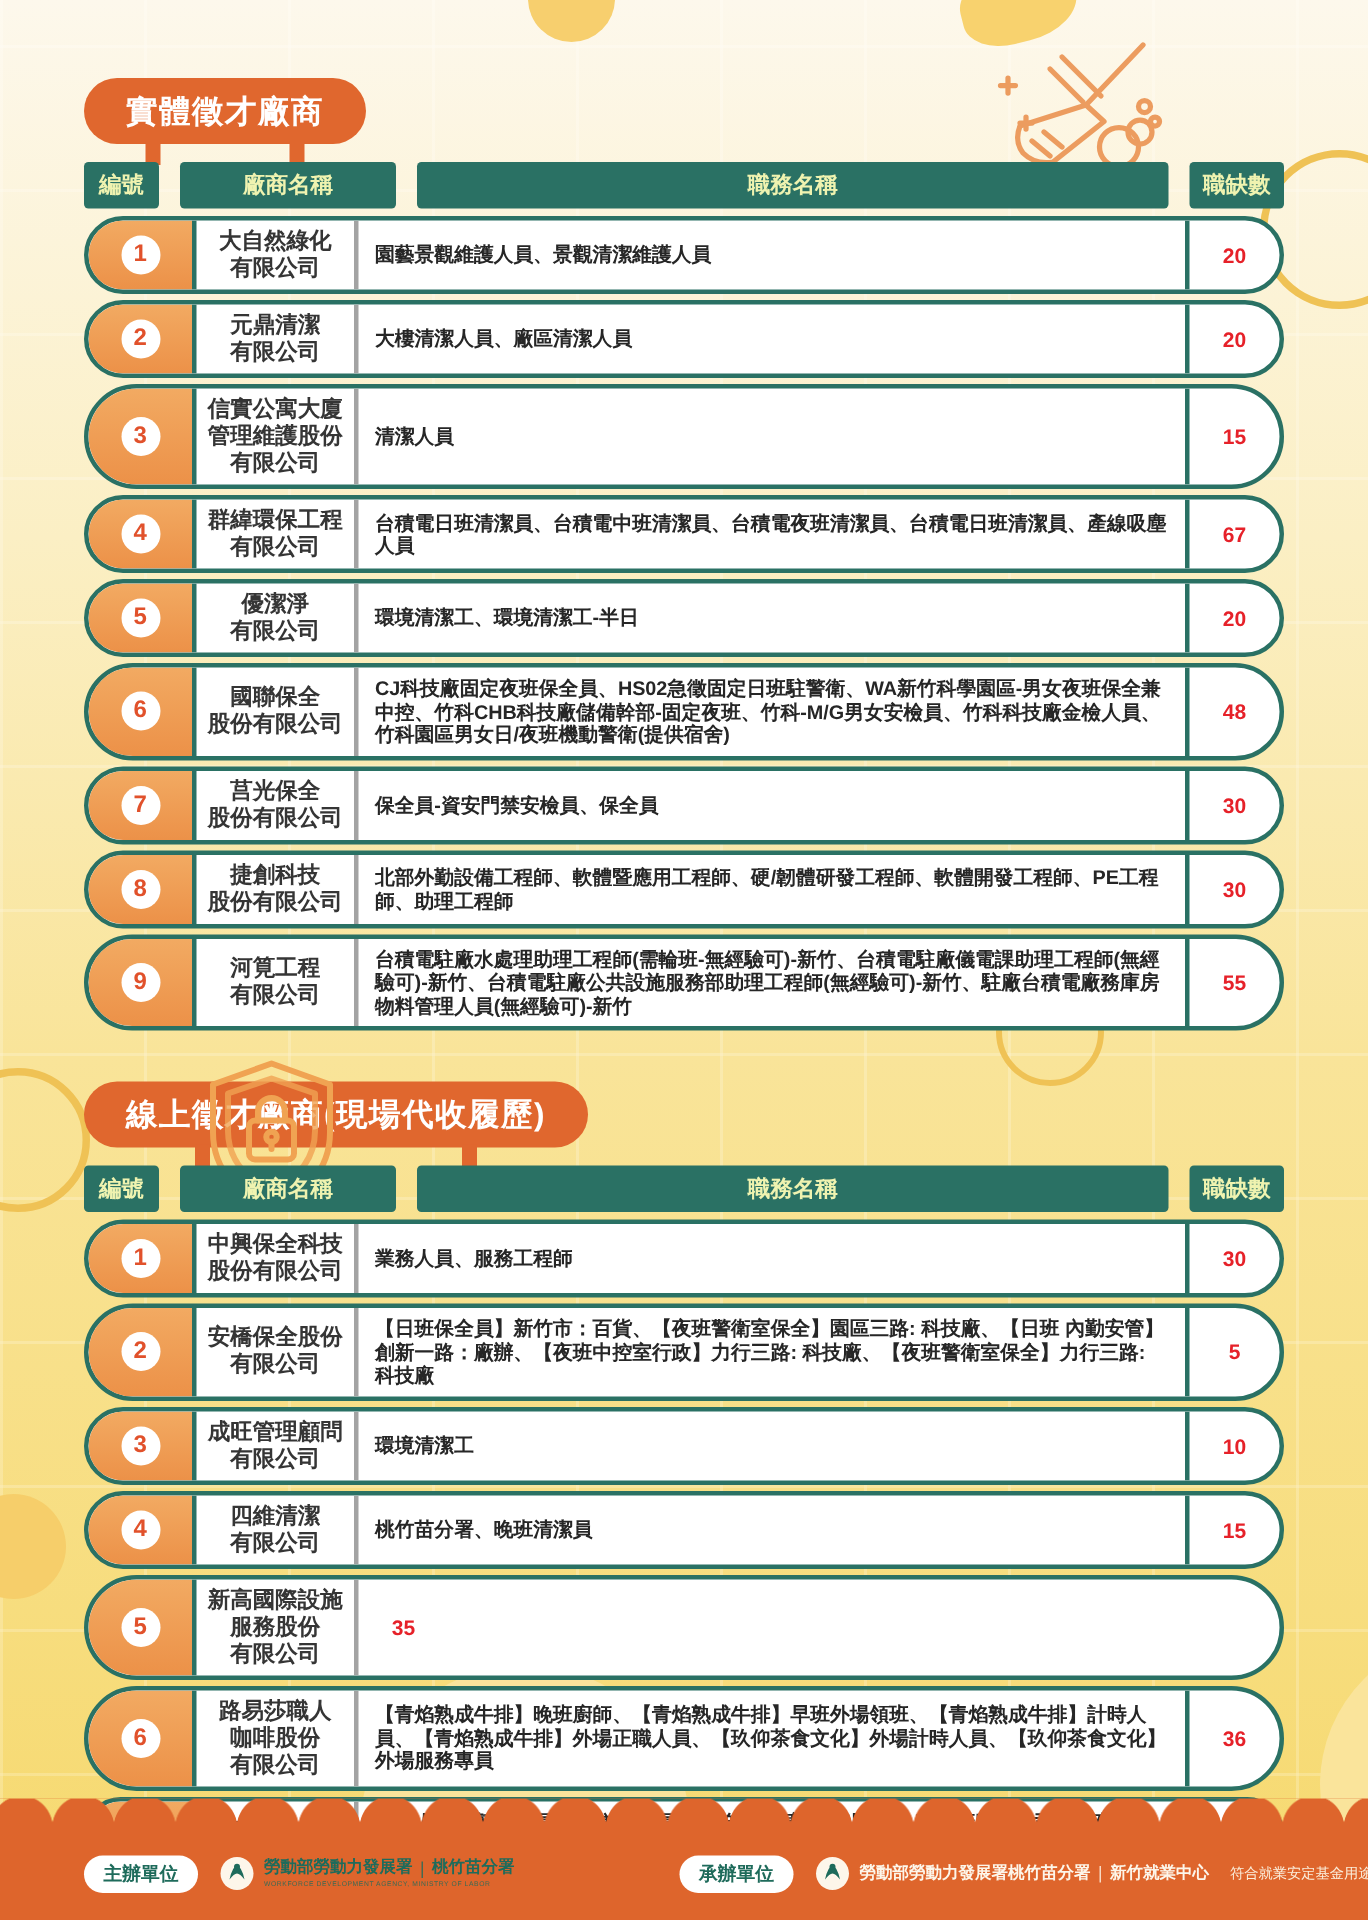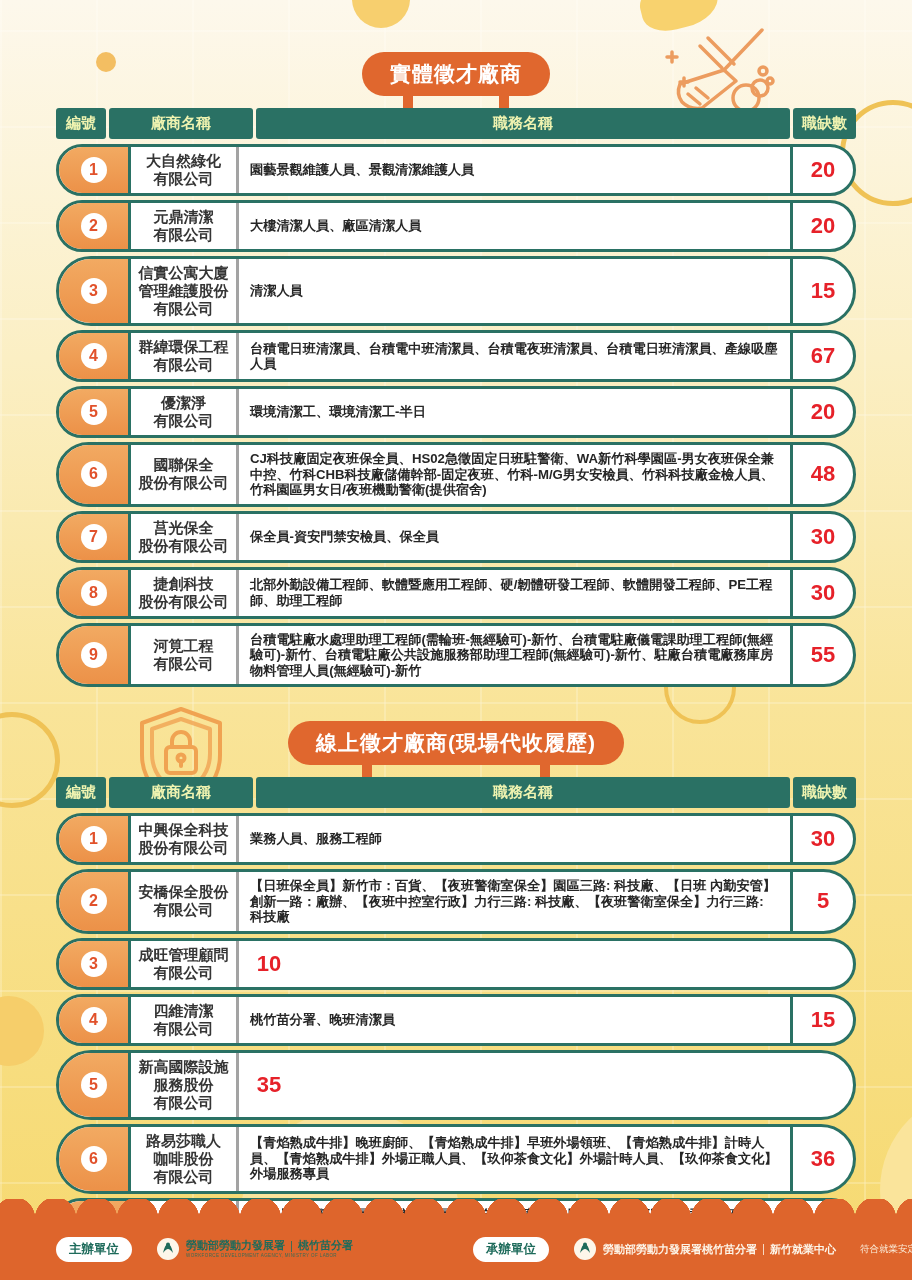--- a/index.html
+++ b/index.html
@@ -10,54 +10,54 @@
   .page::before{content:"";position:absolute;inset:0;z-index:0;pointer-events:none;
     background-image:
       repeating-linear-gradient(0deg, rgba(255,255,255,.38) 0 2px, transparent 2px 96px),
       repeating-linear-gradient(90deg, rgba(255,255,255,.38) 0 2px, transparent 2px 96px);
     opacity:.55;}
   .deco{position:absolute;z-index:0;pointer-events:none;}
   .dot{border-radius:50%;background:#F7CF6E;}
   .ring{border-radius:50%;border:5px solid #EFC255;background:transparent;}
   .content{position:relative;z-index:2;padding:0 56px;}
   
-  .title-wrap{display:flex;justify-content:center;position:relative;}
+  .title-wrap{display:flex;justify-content:flex-start;position:relative;}
   .title-pill{position:relative;background:#E0672E;color:#fff;font-weight:bold;
     font-size:21px;letter-spacing:1px;padding:8px 28px;border-radius:999px;text-align:center;}
   .leg{position:absolute;top:100%;width:10px;height:16px;background:#E0672E;margin-top:-2px;}
   .leg-l{left:22%;} .leg-r{right:22%;}
   
-  .thead{display:flex;gap:3px;margin-top:12px;position:relative;z-index:2;}
+  .thead{display:flex;gap:14px;margin-top:12px;position:relative;z-index:2;}
   .thead .hc{background:#2A7164;color:#EFF3B0;font-weight:bold;font-size:15px;
     height:31px;display:flex;align-items:center;justify-content:center;border-radius:3px;}
   .h-no{width:50px;} .h-company{width:144px;} .h-job{flex:1;} .h-count{width:63px;}
   
   .rows{margin-top:5px;position:relative;z-index:2;}
   .row{display:flex;align-items:stretch;background:#fff;border:3px solid #2A7164;
     border-radius:999px;overflow:hidden;margin-bottom:4px;min-height:38px;}
   .cell{display:flex;align-items:center;}
   .num{width:69px;min-width:69px;justify-content:center;
     background:linear-gradient(180deg,#F2AA62 0%,#EC9148 100%);border-right:3px solid #2A7164;}
   .numc{width:26px;height:26px;border-radius:50%;background:#fff;color:#E1512B;
     font-weight:bold;font-size:16px;display:flex;align-items:center;justify-content:center;}
   .name{width:101px;min-width:101px;justify-content:center;text-align:center;
     font-weight:bold;font-size:15px;line-height:18px;color:#353535;border-right:3px solid #a3a3a3;
     padding:5px 2px;white-space:pre-line;}
   .jobs{flex:1;border-right:3px solid #2A7164;padding:6px 11px;font-size:13.2px;
     line-height:15.5px;color:#262626;font-weight:bold;}
-  .count{width:60px;min-width:60px;justify-content:center;color:#E62129;font-weight:bold;font-size:22px;}
+  .count{width:60px;min-width:60px;justify-content:center;color:#E62129;font-weight:bold;font-size:14px;}
   .s2{margin-top:34px;position:relative;}
   .shield{position:absolute;left:66px;top:-18px;z-index:1;}
   .broom{position:absolute;right:132px;top:24px;z-index:1;}
   
   .footer{position:absolute;left:0;right:0;bottom:0;height:62px;background:#DE652C;z-index:3;}
   .footer::before{content:"";position:absolute;left:-6px;right:-6px;top:-19px;height:20px;
     background-image:radial-gradient(21px 22px at 50% 100%, #DE652C 98%, rgba(222,101,44,0) 100%);
     background-size:41px 20px;background-repeat:repeat-x;}
-  .fbar{display:flex;align-items:center;height:100%;padding:0 56px;gap:24px;}
+  .fbar{display:flex;align-items:center;height:100%;padding:0 56px;gap:14px;}
   .unit-pill{background:#fff;color:#1E6B5B;font-weight:bold;font-size:12.5px;
     padding:4px 13px;border-radius:999px;white-space:nowrap;}
   .org{display:flex;align-items:center;gap:6px;}
   .orgtext{display:flex;flex-direction:column;line-height:1.1;}
   .orgline{display:flex;align-items:flex-end;font-weight:bold;font-size:11px;white-space:nowrap;}
   .org-teal{color:#1E6B5B;} .org-white{color:#FDF6EA;}
   .odiv{display:inline-block;width:1px;height:11px;background:currentColor;margin:0 6px;opacity:.8;}
   .entiny{font-size:4.5px;letter-spacing:.4px;margin-top:2px;opacity:.85;white-space:nowrap;}
   .note{margin-left:auto;display:flex;align-items:center;gap:6px;color:#FBEFDC;font-size:9.5px;white-space:nowrap;}
   svg{display:block;}
@@ -278,20 +278,23 @@
             </div>
             <div class="cell count">5</div>
           </div>
 
           <div class="row">
             <div class="cell num">
               <div class="numc">3</div>
             </div>
             <div class="cell name">成旺管理顧問
 有限公司</div>
+            <div class="cell jobs">
+              <span>環境清潔工</span>
+            </div>
             <div class="cell count">10</div>
           </div>
 
           <div class="row">
             <div class="cell num">
               <div class="numc">4</div>
             </div>
             <div class="cell name">四維清潔
 有限公司</div>
             <div class="cell jobs">

